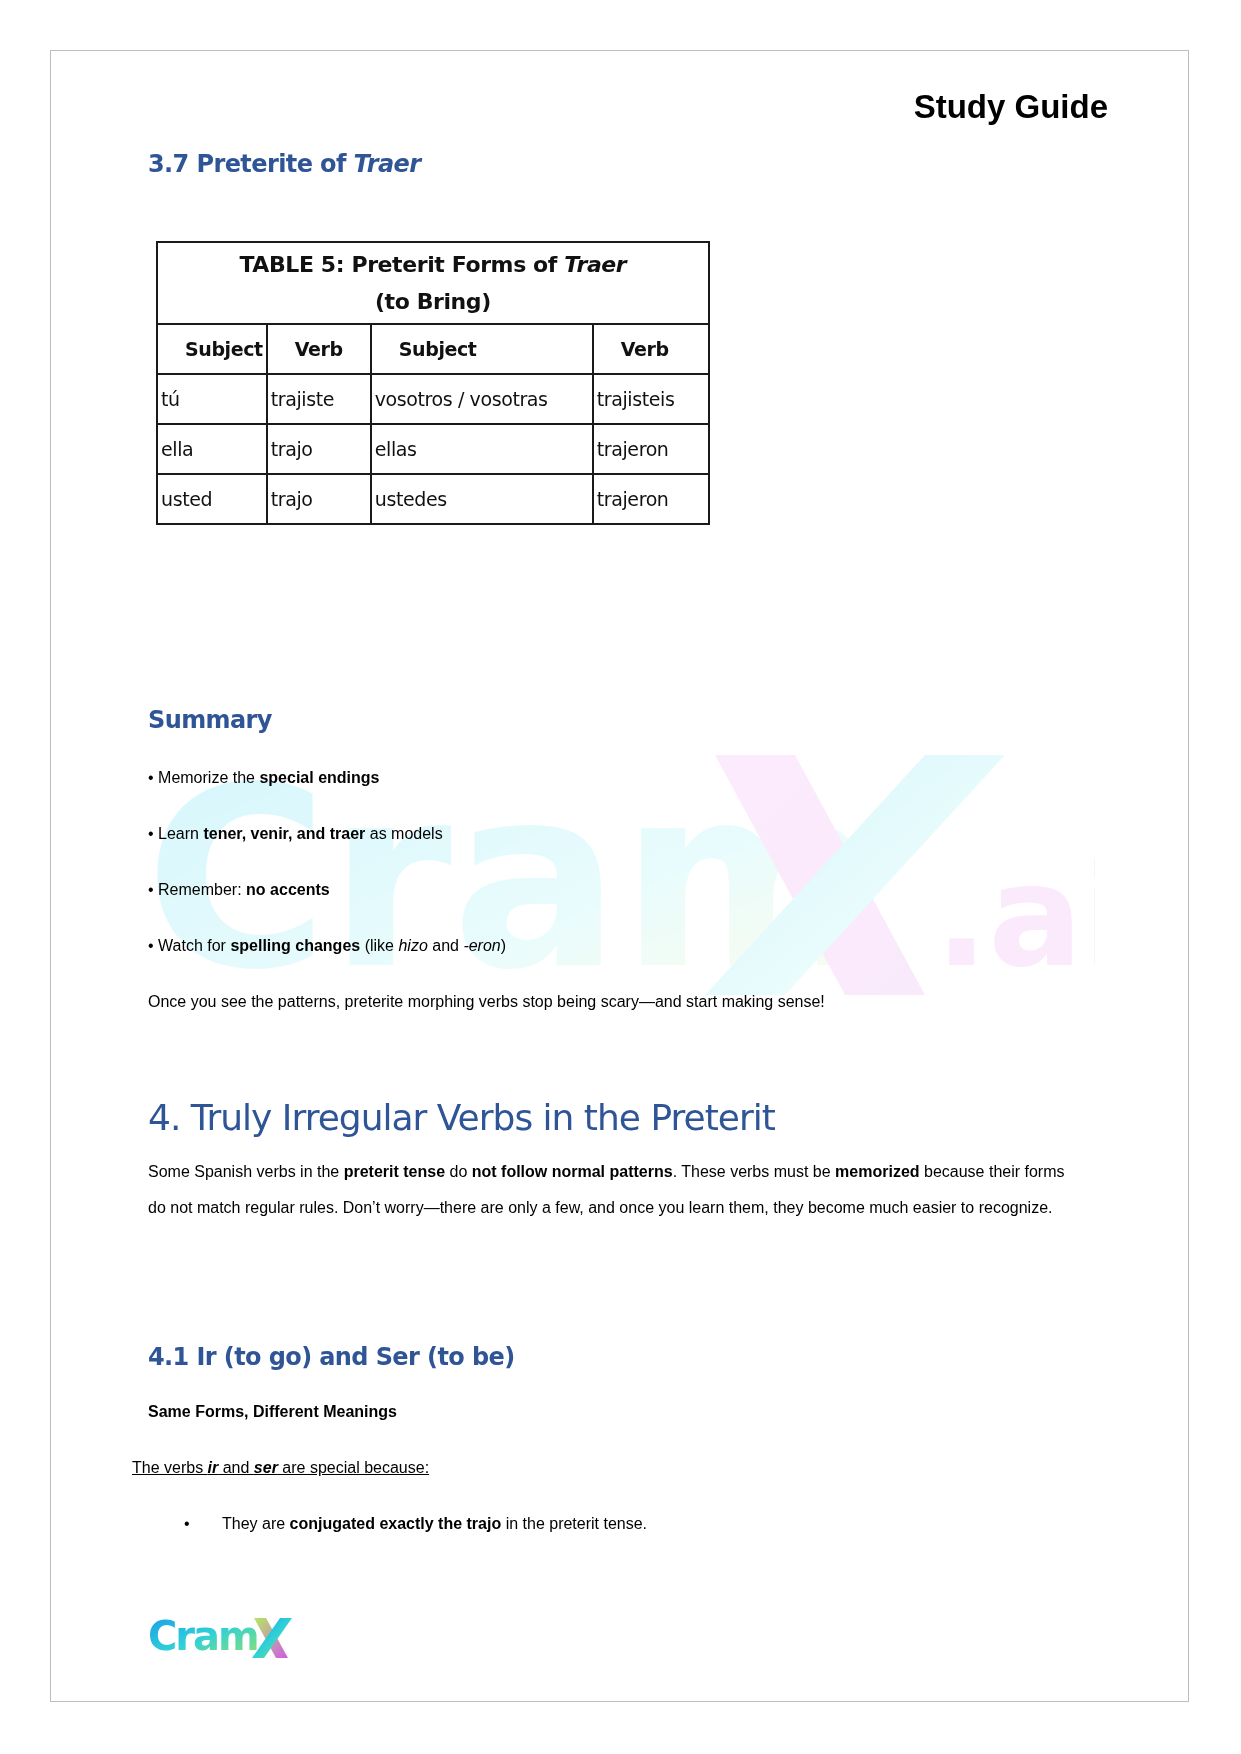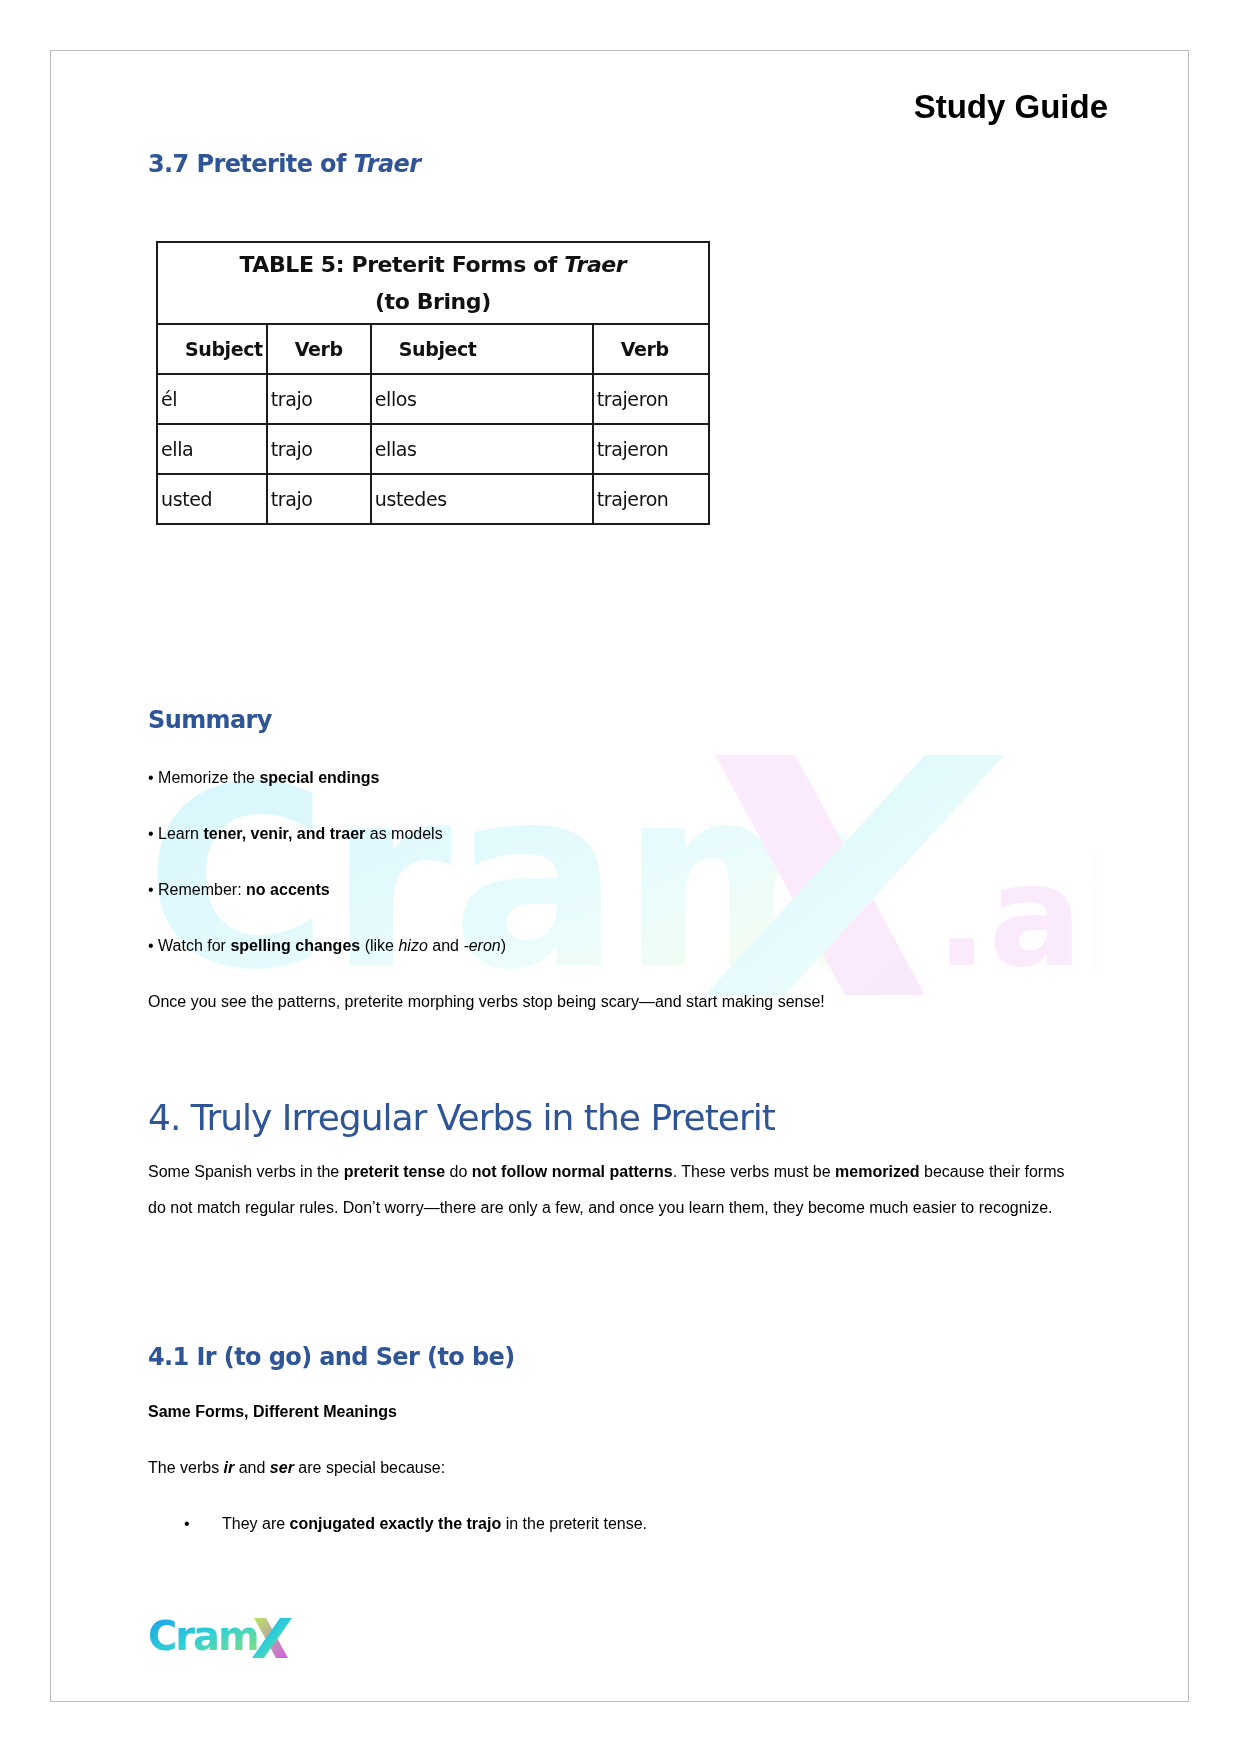--- a/index.html
+++ b/index.html
@@ -34,24 +34,24 @@
         <tr>
       <th class="title" colspan="4"><span>TABLE 5: Preterit Forms of </span><i>Traer</i><br><span> (to Bring)</span></th>
     </tr>
     <tr>
       <th class="colh" style="width:74px">Subject</th>
       <th class="colh" style="width:72px">Verb</th>
       <th class="colh" style="width:190px">Subject</th>
       <th class="colh" style="width:84px">Verb</th>
     </tr>
     <tr>
-      <td>él</td>
-      <td>trajo</td>
-      <td>ellos</td>
-      <td>trajeron</td>
+      <td>tú</td>
+      <td>trajiste</td>
+      <td>vosotros / vosotras</td>
+      <td>trajisteis</td>
     </tr>
     <tr>
       <td>ella</td>
       <td>trajo</td>
       <td>ellas</td>
       <td>trajeron</td>
     </tr>
     <tr>
       <td>usted</td>
       <td>trajo</td>
@@ -94,21 +94,21 @@
 <div class="abs body-text" style="left:148px; top:928px;">
   <span>•</span> <span>Watch for </span><span class="bold">spelling changes</span><span> (like </span><span class="ital">hizo</span><span> and </span><span class="ital">-eron</span><span>)</span>
 </div>
 <div class="abs body-text" style="left:148px; top:984px;">Once you see the patterns, preterite morphing verbs stop being scary—and start making sense!</div>
 
 <div class="abs h1" style="left:148px; top:1097px;">4. Truly Irregular Verbs in the Preterit</div>
 <div class="abs body-text" style="left:148px; top:1154px; width:920px;"><span>Some Spanish verbs in the </span><span class="bold">preterit tense</span><span> do </span><span class="bold">not follow normal patterns</span><span>. These verbs must be </span><span class="bold">memorized</span><span> because their forms do not match regular rules. Don’t worry—there are only a few, and once you learn them, they become much easier to recognize.</span></div>
 
 <div class="abs h2" style="left:148px; top:1343px;">4.1 Ir (to go) and Ser (to be)</div>
 <div class="abs body-text bold" style="left:148px; top:1394px;">Same Forms, Different Meanings</div>
-<div class="abs body-text" style="left:148px; top:1450px;"><span>The verbs </span><b><i>ir</i></b><span> and </span><b><i>ser</i></b><span> are special because:</span></div>
+<div class="abs body-text" style="left:132px; top:1450px;text-decoration:underline;"><span>The verbs </span><b><i>ir</i></b><span> and </span><b><i>ser</i></b><span> are special because:</span></div>
 <div class="abs body-text" style="left:184px; top:1506px;">
   <span>•</span>
 </div>
 <div class="abs body-text" style="left:222px; top:1506px;"><span>They are </span><span class="bold">conjugated exactly the trajo</span><span> in the preterit tense.</span></div>
 
 <svg class="abs logo" width="150" height="50" viewBox="0 0 150 50">
   <defs>
     <linearGradient id="lg1" x1="0" y1="0" x2="1" y2="1">
       <stop offset="0" stop-color="#1a9be8"></stop>
       <stop offset="0.5" stop-color="#2fd0d8"></stop>

